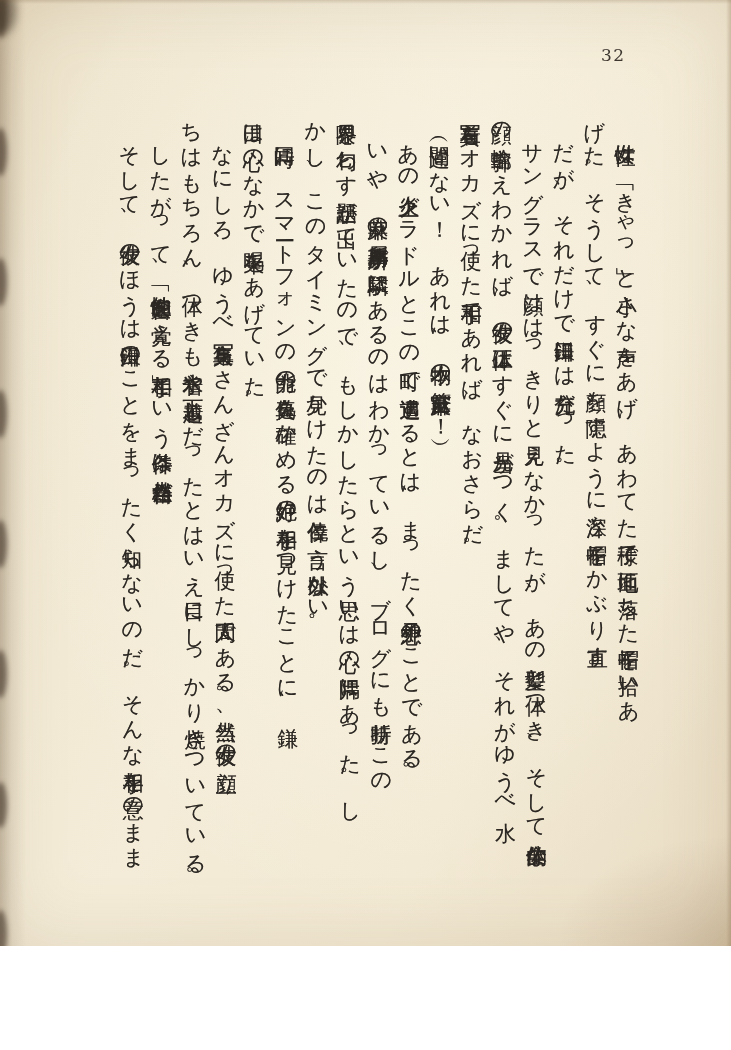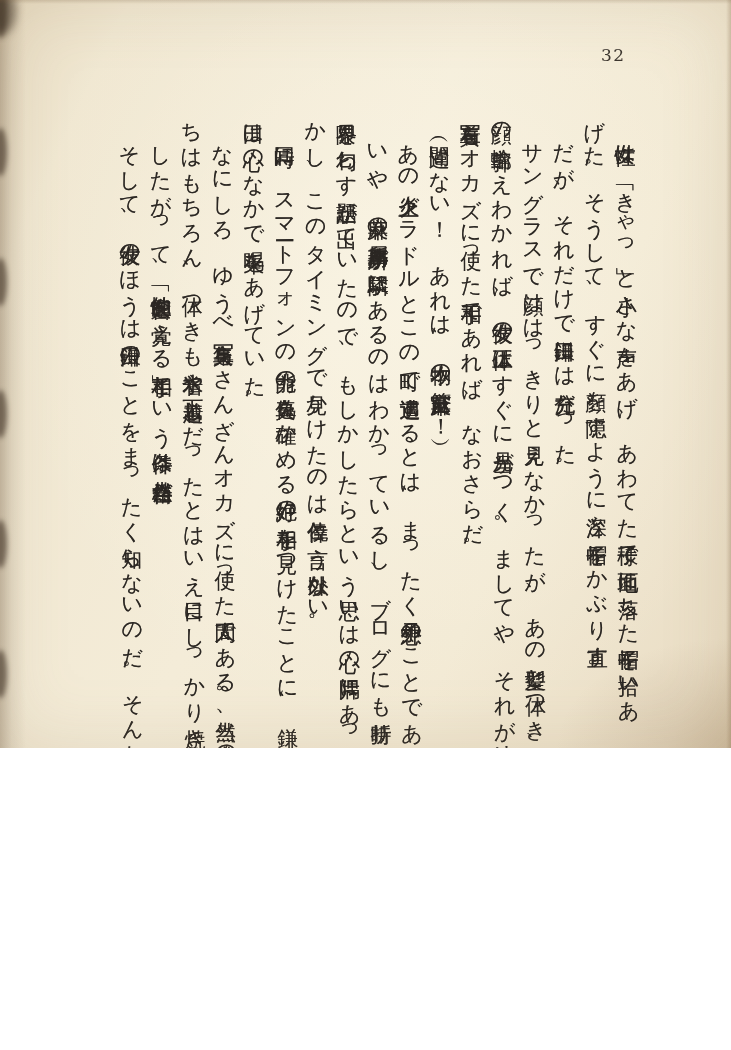--- a/index.html
+++ b/index.html
@@ -8,21 +8,21 @@
   }
   body {
     width: 731px;
     height: 1050px;
     overflow: hidden;
     font-family: "DejaVu Serif", "Liberation Serif", serif;
   }
   .page {
     position: relative;
     width: 731px;
-    height: 748px;
+    height: 946px;
     background:
       radial-gradient(ellipse at 55% 40%, rgba(255,252,240,0.45), rgba(255,252,240,0) 70%),
       linear-gradient(115deg, #e7dbc2 0%, #f0e7d1 12%, #f4ecd8 45%, #f2e9d3 70%, #eadec6 94%, #e3d5ba 100%);
     overflow: hidden;
   }
   
   .page::after {
     content: "";
     position: absolute;
     inset: 0;

